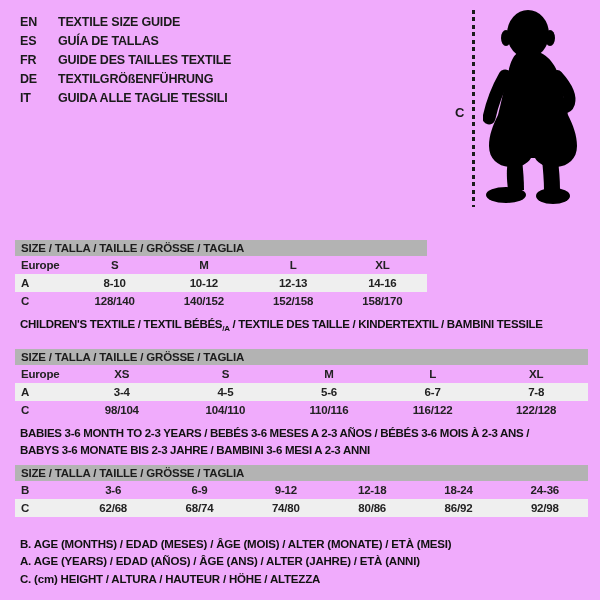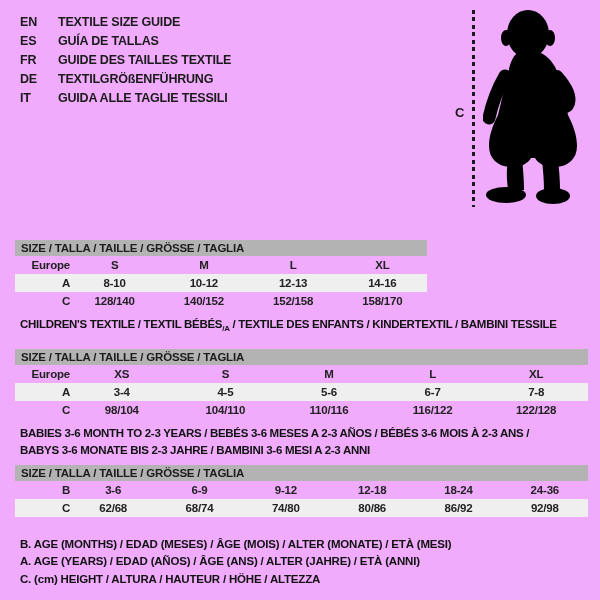--- a/index.html
+++ b/index.html
@@ -46,21 +46,21 @@
   .size-table thead th {
     background: #b3b3b3;
     color: #1c1c1c;
     font-size: 11.5px; font-weight: 700; letter-spacing: -0.2px;
     text-align: left; padding: 0 0 0 6px; height: 16px;
   }
   .size-table td {
     font-size: 11.5px; font-weight: 700; letter-spacing: -0.2px;
     text-align: center; height: 18px; padding: 0; color: #222;
   }
-  .size-table td.row-label { text-align: right; padding-left: 6px; }
+  .size-table td.row-label { text-align: left; padding-left: 6px; }
   .size-table tr.shaded { background: #efefef; }
 
   
   .footnotes { position: absolute; left: 20px; top: 536px; }
   .footnote { font-size: 11.5px; font-weight: 700; letter-spacing: -0.2px; line-height: 17.4px; white-space: nowrap; color:#111; }
 </style>
 </head>
 <body>
 
 <div class="page">
@@ -138,21 +138,21 @@
       <tr>
         <td class="row-label">C</td>
         <td>128/140</td>
         <td>140/152</td>
         <td>152/158</td>
         <td>158/170</td>
       </tr>
     </tbody>
   </table>
 
-  <h2 class="tbl-title" id="t2-title"><span>CHILDREN'S TEXTILE / TEXTIL BÉBÉS</span><sub>/A</sub><span> / TEXTILE DES ENFANTS / KINDERTEXTIL / BAMBINI TESSILE</span></h2>
+  <h2 class="tbl-title" id="t2-title"><span>CHILDREN'S TEXTILE / TEXTIL BÉBÉS</span><sub>/A</sub><span> / TEXTILE DES TAILLE / KINDERTEXTIL / BAMBINI TESSILE</span></h2>
   <table class="size-table" id="t2-table">
     <colgroup>
         <col style="width:55px">
         <col>
         <col>
         <col>
         <col>
         <col>
       </colgroup>
     <thead>

